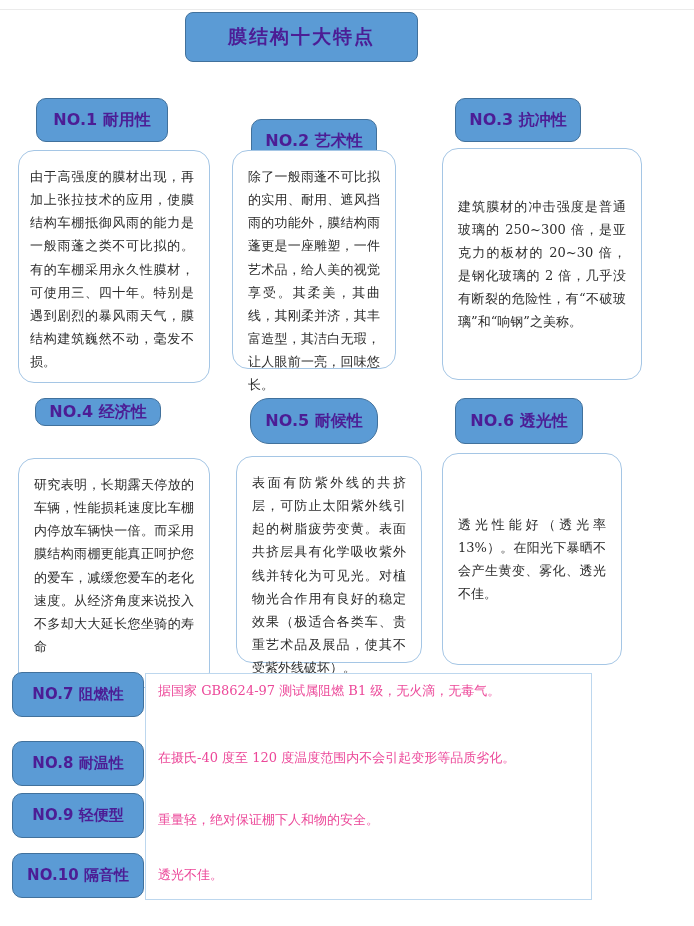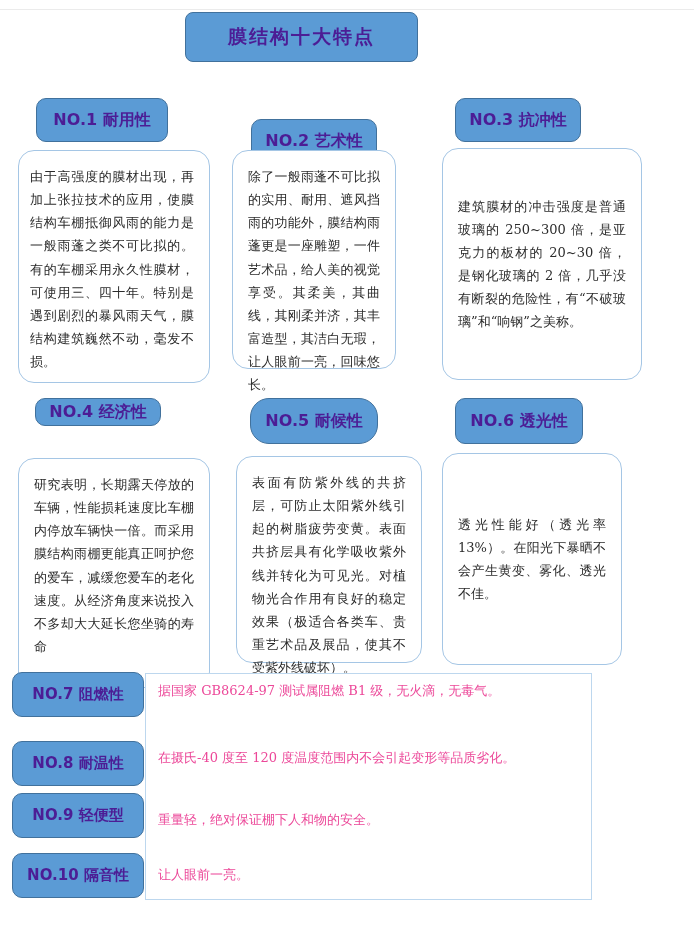--- a/index.html
+++ b/index.html
@@ -113,14 +113,14 @@
   <div class="table-box"></div>
 
   <div class="badge tbadge tb7">NO.7 阻燃性</div>
   <div class="badge tbadge tb8">NO.8 耐温性</div>
   <div class="badge tbadge tb9">NO.9 轻便型</div>
   <div class="badge tbadge tb10">NO.10 隔音性</div>
 
   <div class="trow tr7">据国家 GB8624-97 测试属阻燃 B1 级，无火滴，无毒气。</div>
   <div class="trow tr8">在摄氏-40 度至 120 度温度范围内不会引起变形等品质劣化。</div>
   <div class="trow tr9">重量轻，绝对保证棚下人和物的安全。</div>
-  <div class="trow tr10">让人眼前一亮。</div>
+  <div class="trow tr10">透光不佳。</div>
 </div>
 
 </body></html>

